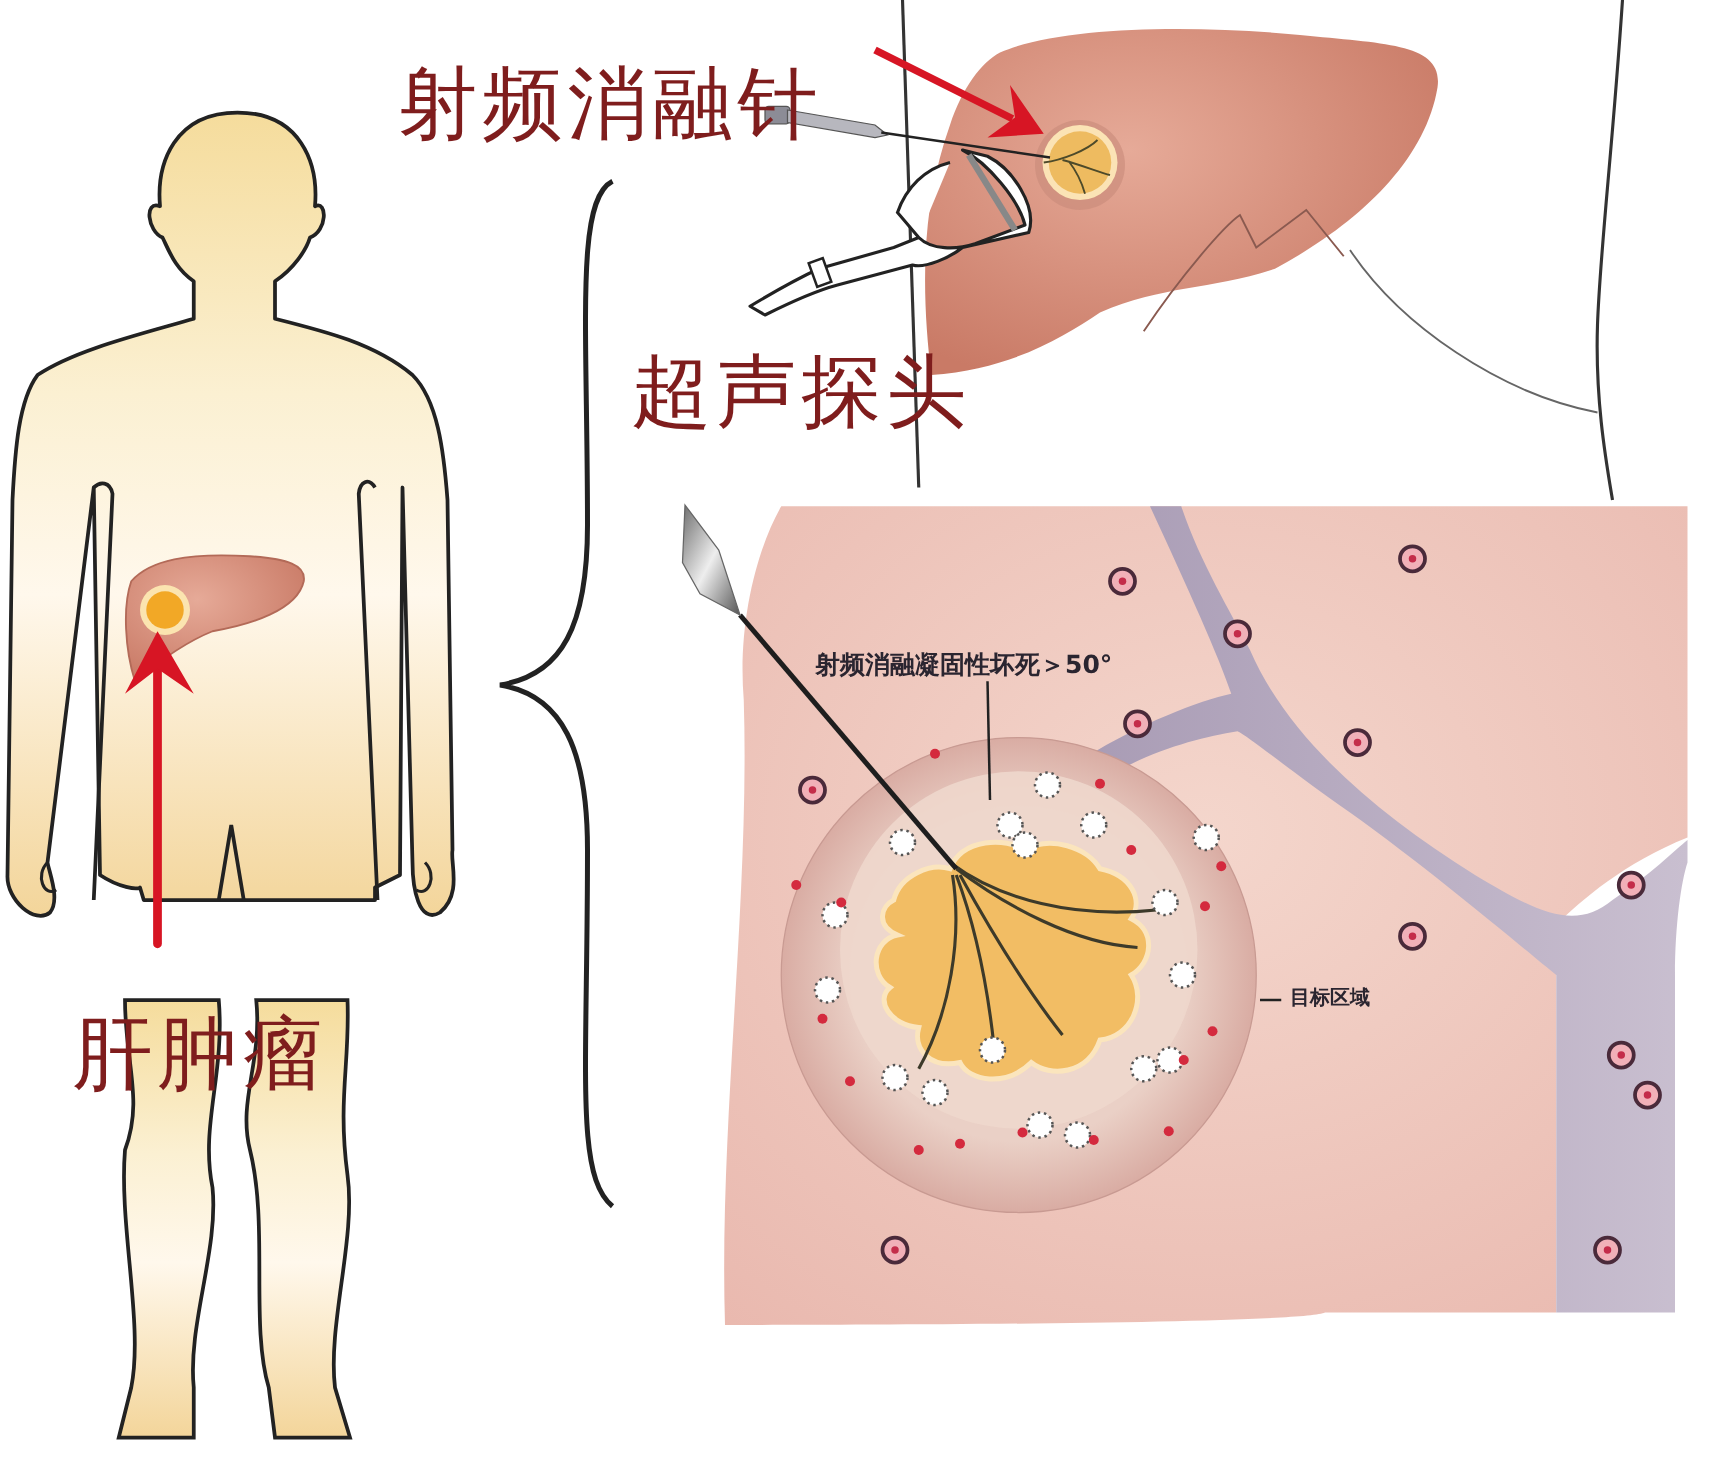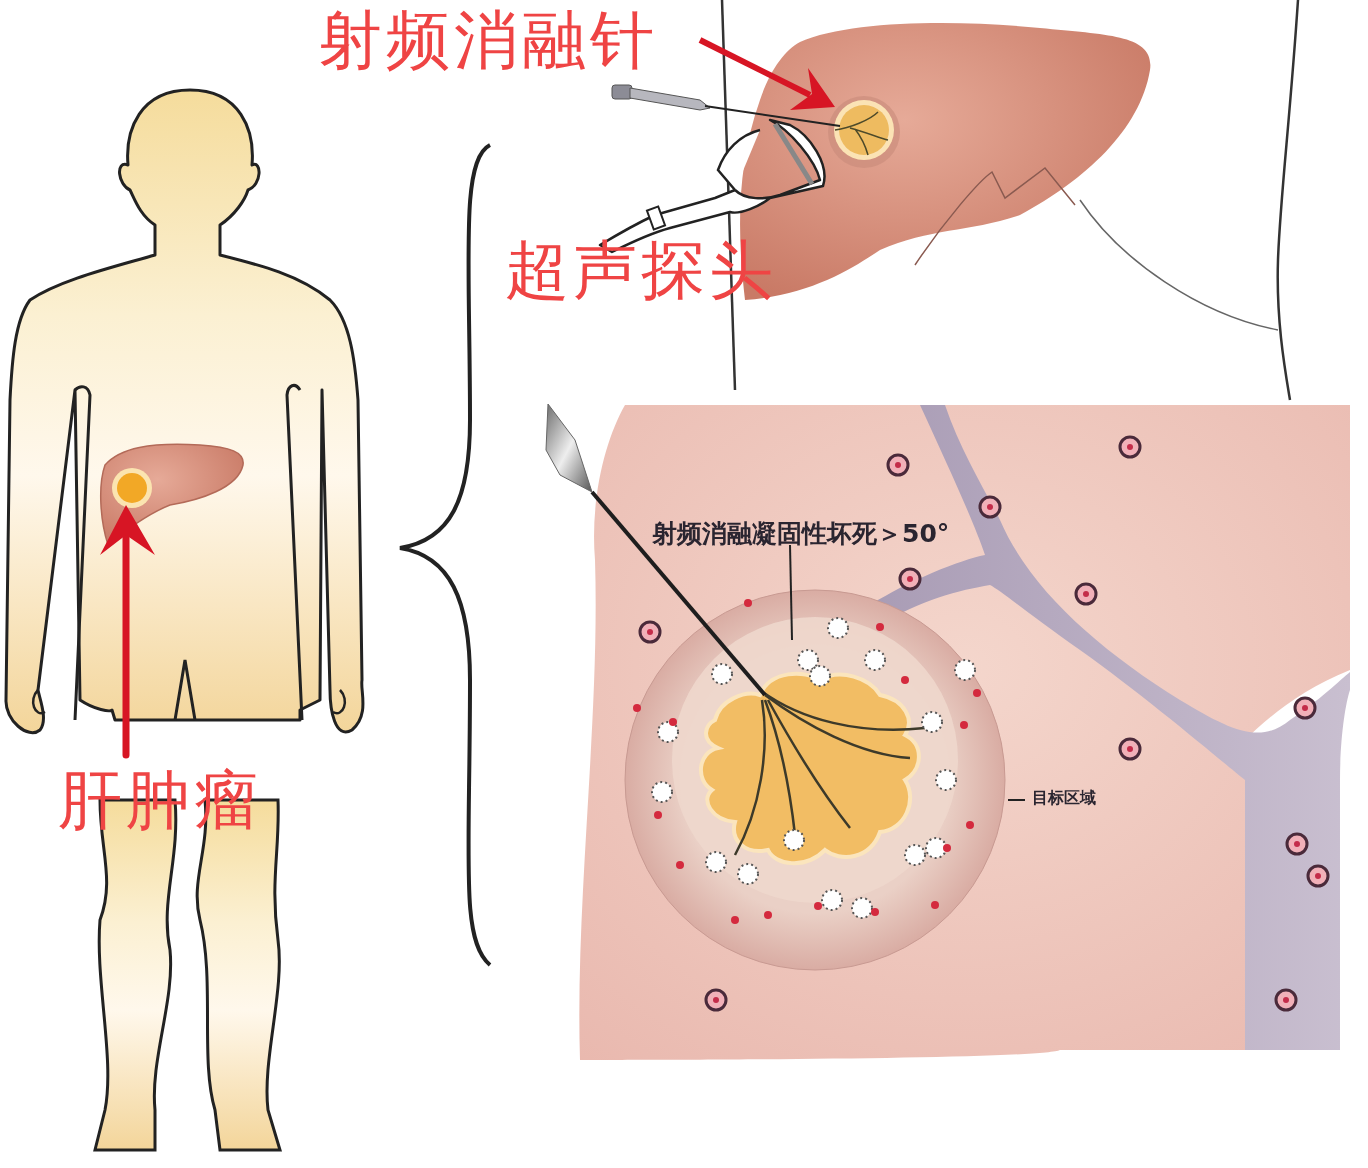--- a/index.html
+++ b/index.html
@@ -1,20 +1,20 @@
 <!DOCTYPE html>
 <html><head>
   <meta charset="utf-8">
   <style>
     html, body { margin:0; padding:0; background:#ffffff; }
     body { width:1368px; height:1168px; position:relative; overflow:hidden;
            font-family:"DejaVu Sans", sans-serif; }
     svg { position:absolute; left:0; top:0; }
-    .label-red { position:absolute; color:#ef4444; font-family:"DejaVu Sans", sans-serif;
-                 font-size:64px; line-height:1; letter-spacing:4px; white-space:nowrap; }
+    .label-red { position:absolute; color:#7f1d1d; font-family:"DejaVu Sans", sans-serif;
+                 font-size:64px; line-height:1; letter-spacing:4px; white-space:nowrap;margin-top:44px; }
     .label-dark { position:absolute; color:#2a2530; font-family:"DejaVu Sans", sans-serif;
                   font-weight:bold; white-space:nowrap; line-height:1; }
   </style>
 </head>
 <body>
 
 <svg width="1368" height="1168" viewBox="0 0 1368 1168">
   <defs>
     <linearGradient id="skinGrad" x1="0" y1="0" x2="0" y2="1">
       <stop offset="0" stop-color="#f5dc9c"></stop>
@@ -215,14 +215,14 @@
     <circle cx="875" cy="912" r="4"></circle>
       <circle cx="735" cy="920" r="4"></circle>
       <circle cx="935" cy="905" r="4"></circle>
     <circle cx="768" cy="915" r="4"></circle>
   </g>
 </svg>
 
 <div class="label-red" style="left:318px; top:8px;">射频消融针</div>
 <div class="label-red" style="left:505px; top:238px;text-align:center;">超声探头</div>
 <div class="label-red" style="left:58px; top:768px;">肝肿瘤</div>
-<div class="label-dark" style="left:652px; top:521px; font-size:25px;">射频消融凝固性坏死＞50°</div>
+<div class="label-dark" style="left:652px; top:521px; font-size:20px;">射频消融凝固性坏死＞50°</div>
 <div class="label-dark" style="left:1032px; top:790px; font-size:16px;">目标区域</div>
 
 </body></html>

